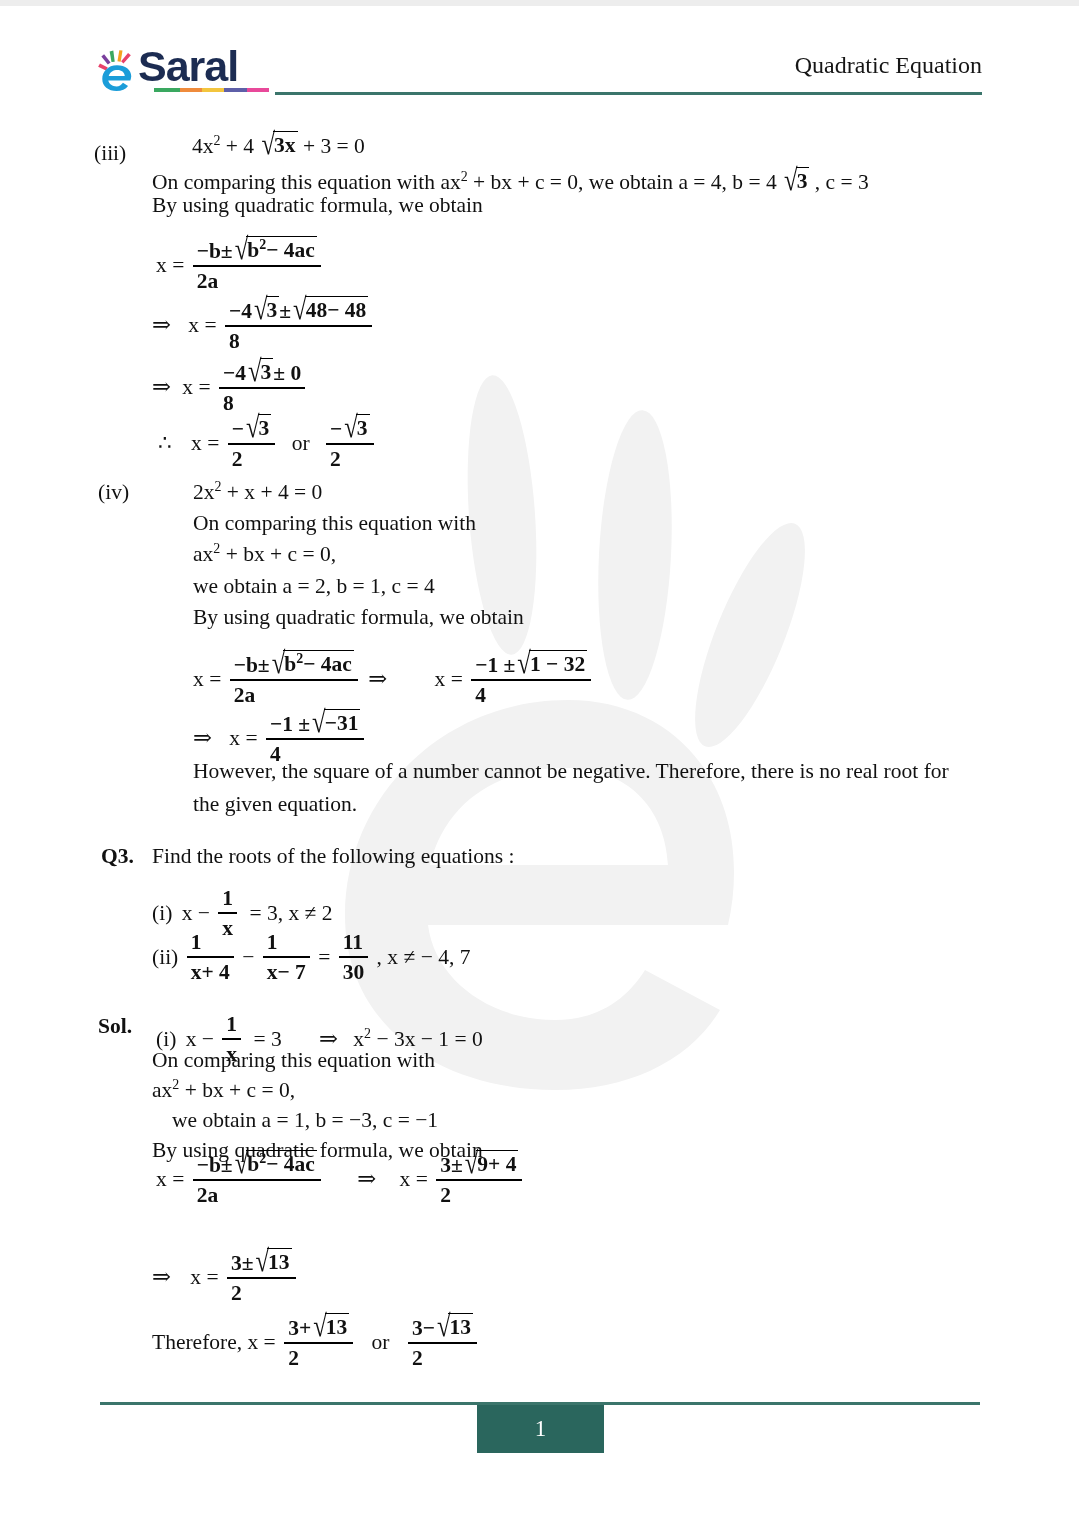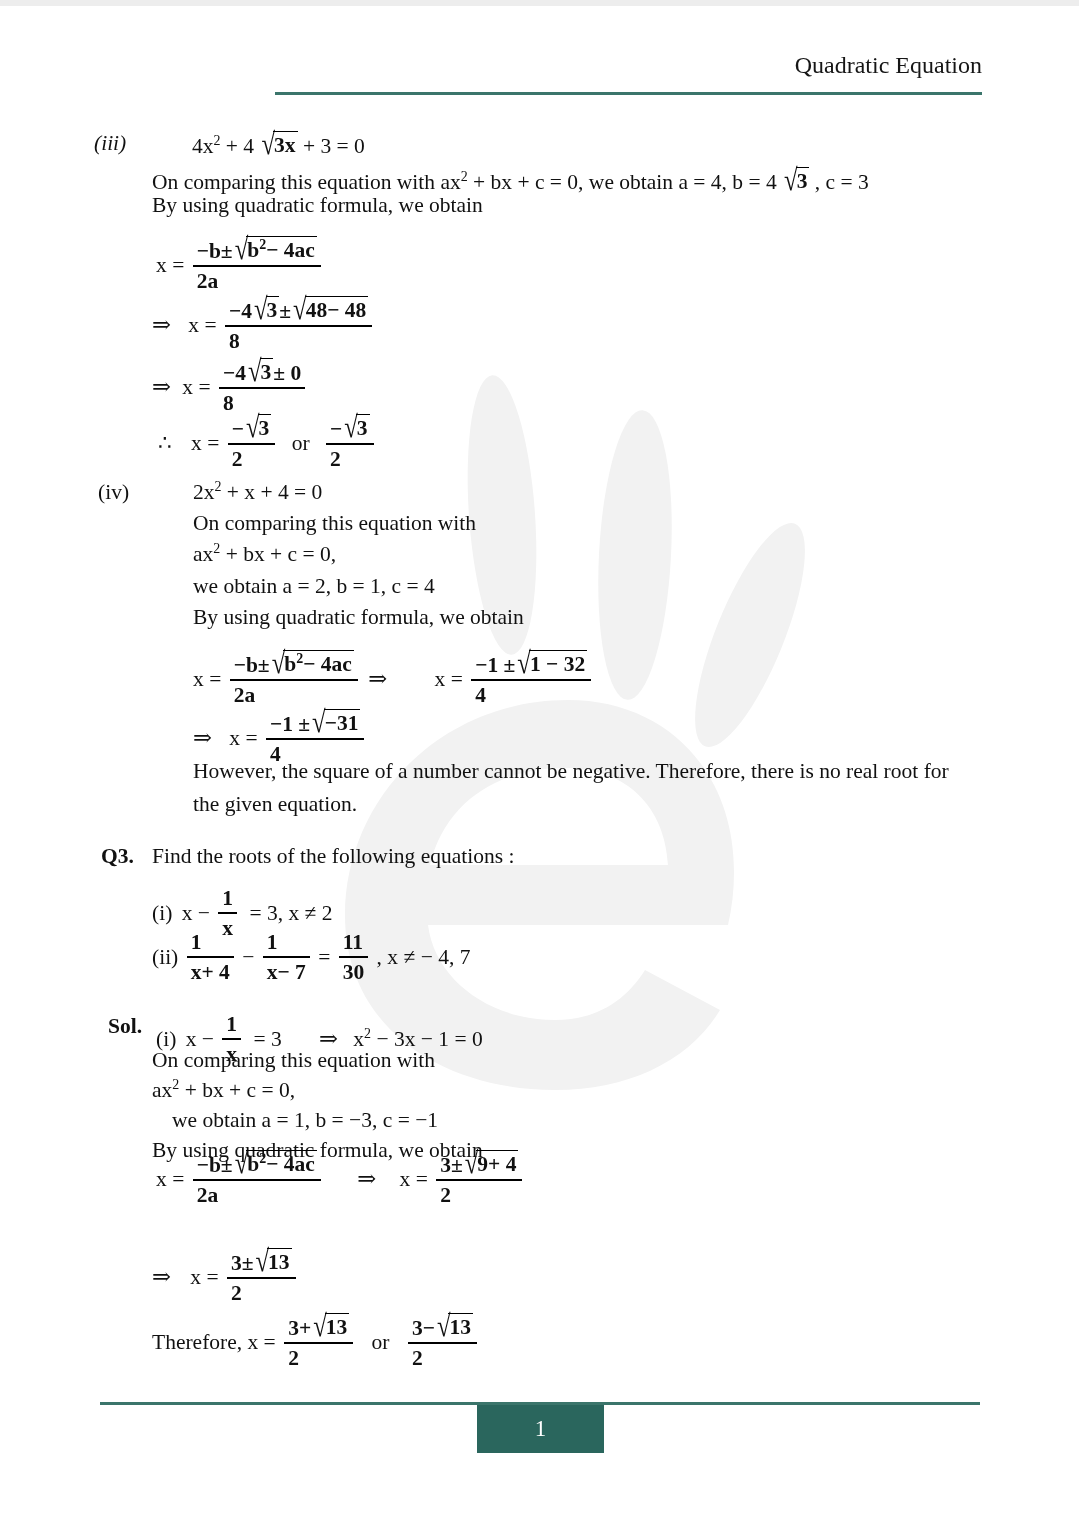--- a/index.html
+++ b/index.html
@@ -205,28 +205,60 @@
                C 482 538, 484 520, 484 502
                C 484 400, 415 330, 318 330 Z
                M 180 495
                C 195 432, 248 398, 315 398
                C 378 398, 415 438, 418 495 Z"></path>
     </g>
   </svg>
 
   <div class="header">
 
+    <div class="logo">
+      <svg class="logo-icon" viewBox="0 0 100 100">
+
+        <path d="M13 38 L30 47 L26 53 L9 45 Z" fill="#e8416a"></path>
+        <path d="M22 18 L36 36 L30 40 L16 23 Z" fill="#7a3f9d"></path>
+        <path d="M42 10 L45 34 L38 35 L34 12 Z" fill="#3aa860"></path>
+        <path d="M62 10 L58 34 L51 33 L55 9 Z" fill="#f5a11e"></path>
+        <path d="M80 20 L64 38 L59 33 L74 15 Z" fill="#e8416a"></path>
+
+        <path d="M50 42
+                 C 30 42, 18 56, 18 72
+                 C 18 88, 31 98, 49 98
+                 C 60 98, 69 94, 74 87
+                 L 63 80
+                 C 59 85, 55 88, 49 88
+                 C 40 88, 33 83, 31 75
+                 L 79 75
+                 C 80 72, 81 69, 81 66
+                 C 81 52, 68 42, 50 42 Z
+                 M 32 65
+                 C 35 56, 42 52, 51 52
+                 C 60 52, 66 57, 67 65 Z" fill="#1b9dd9"></path>
+      </svg>
+      <div class="logo-word">Saral</div>
+      <div class="logo-bar">
+        <span style="flex:1.15;background:#3aa860"></span>
+        <span style="flex:1.0;background:#ef8b3c"></span>
+        <span style="flex:1.0;background:#f3c53e"></span>
+        <span style="flex:1.0;background:#5e5fa8"></span>
+        <span style="flex:1.0;background:#e8499a"></span>
+      </div>
+    </div>
 
     <div class="header-rule"></div>
     <div class="header-title">Quadratic Equation</div>
   </div>
 
   <div class="content">
 
-    <div class="marker" style="left:94px; top:131px;font-style:italic;">(iii)</div>
+    <div class="marker" style="left:94px; top:141px;">(iii)</div>
 
     <div class="row" style="left:152px; top:131px;margin-left:40px;">
       <span>4x</span><sup>2</sup>
       <span>+ 4</span>
       <span class="rad"><span class="radsym">√</span><span class="radbody b">3x</span></span>
       <span>+ 3 = 0</span>
     </div>
 
     <div class="row" style="left:152px; top:167px;">
       <span>On comparing this equation with ax</span><sup>2</sup>
@@ -345,21 +377,21 @@
         <span class="den">x− 7</span>
       </span>
       <span>=</span>
       <span class="frac">
         <span class="num">11</span>
         <span class="den">30</span>
       </span>
       <span>, x ≠ − 4, 7</span>
     </div>
 
-    <div class="marker" style="left:108px; top:1014px; font-weight:bold;">Sol.</div>
+    <div class="marker" style="left:98px; top:1014px; font-weight:bold;">Sol.</div>
 
     <div class="row" style="left:156px; top:1014px;">
       <span>(i)</span>
       <span style="padding-left:4px">x −</span>
       <span class="frac">
         <span class="num">1</span>
         <span class="den">x</span>
       </span>
       <span style="padding-left:4px">= 3</span>
       <span class="imp" style="padding-left:32px">⇒</span>

